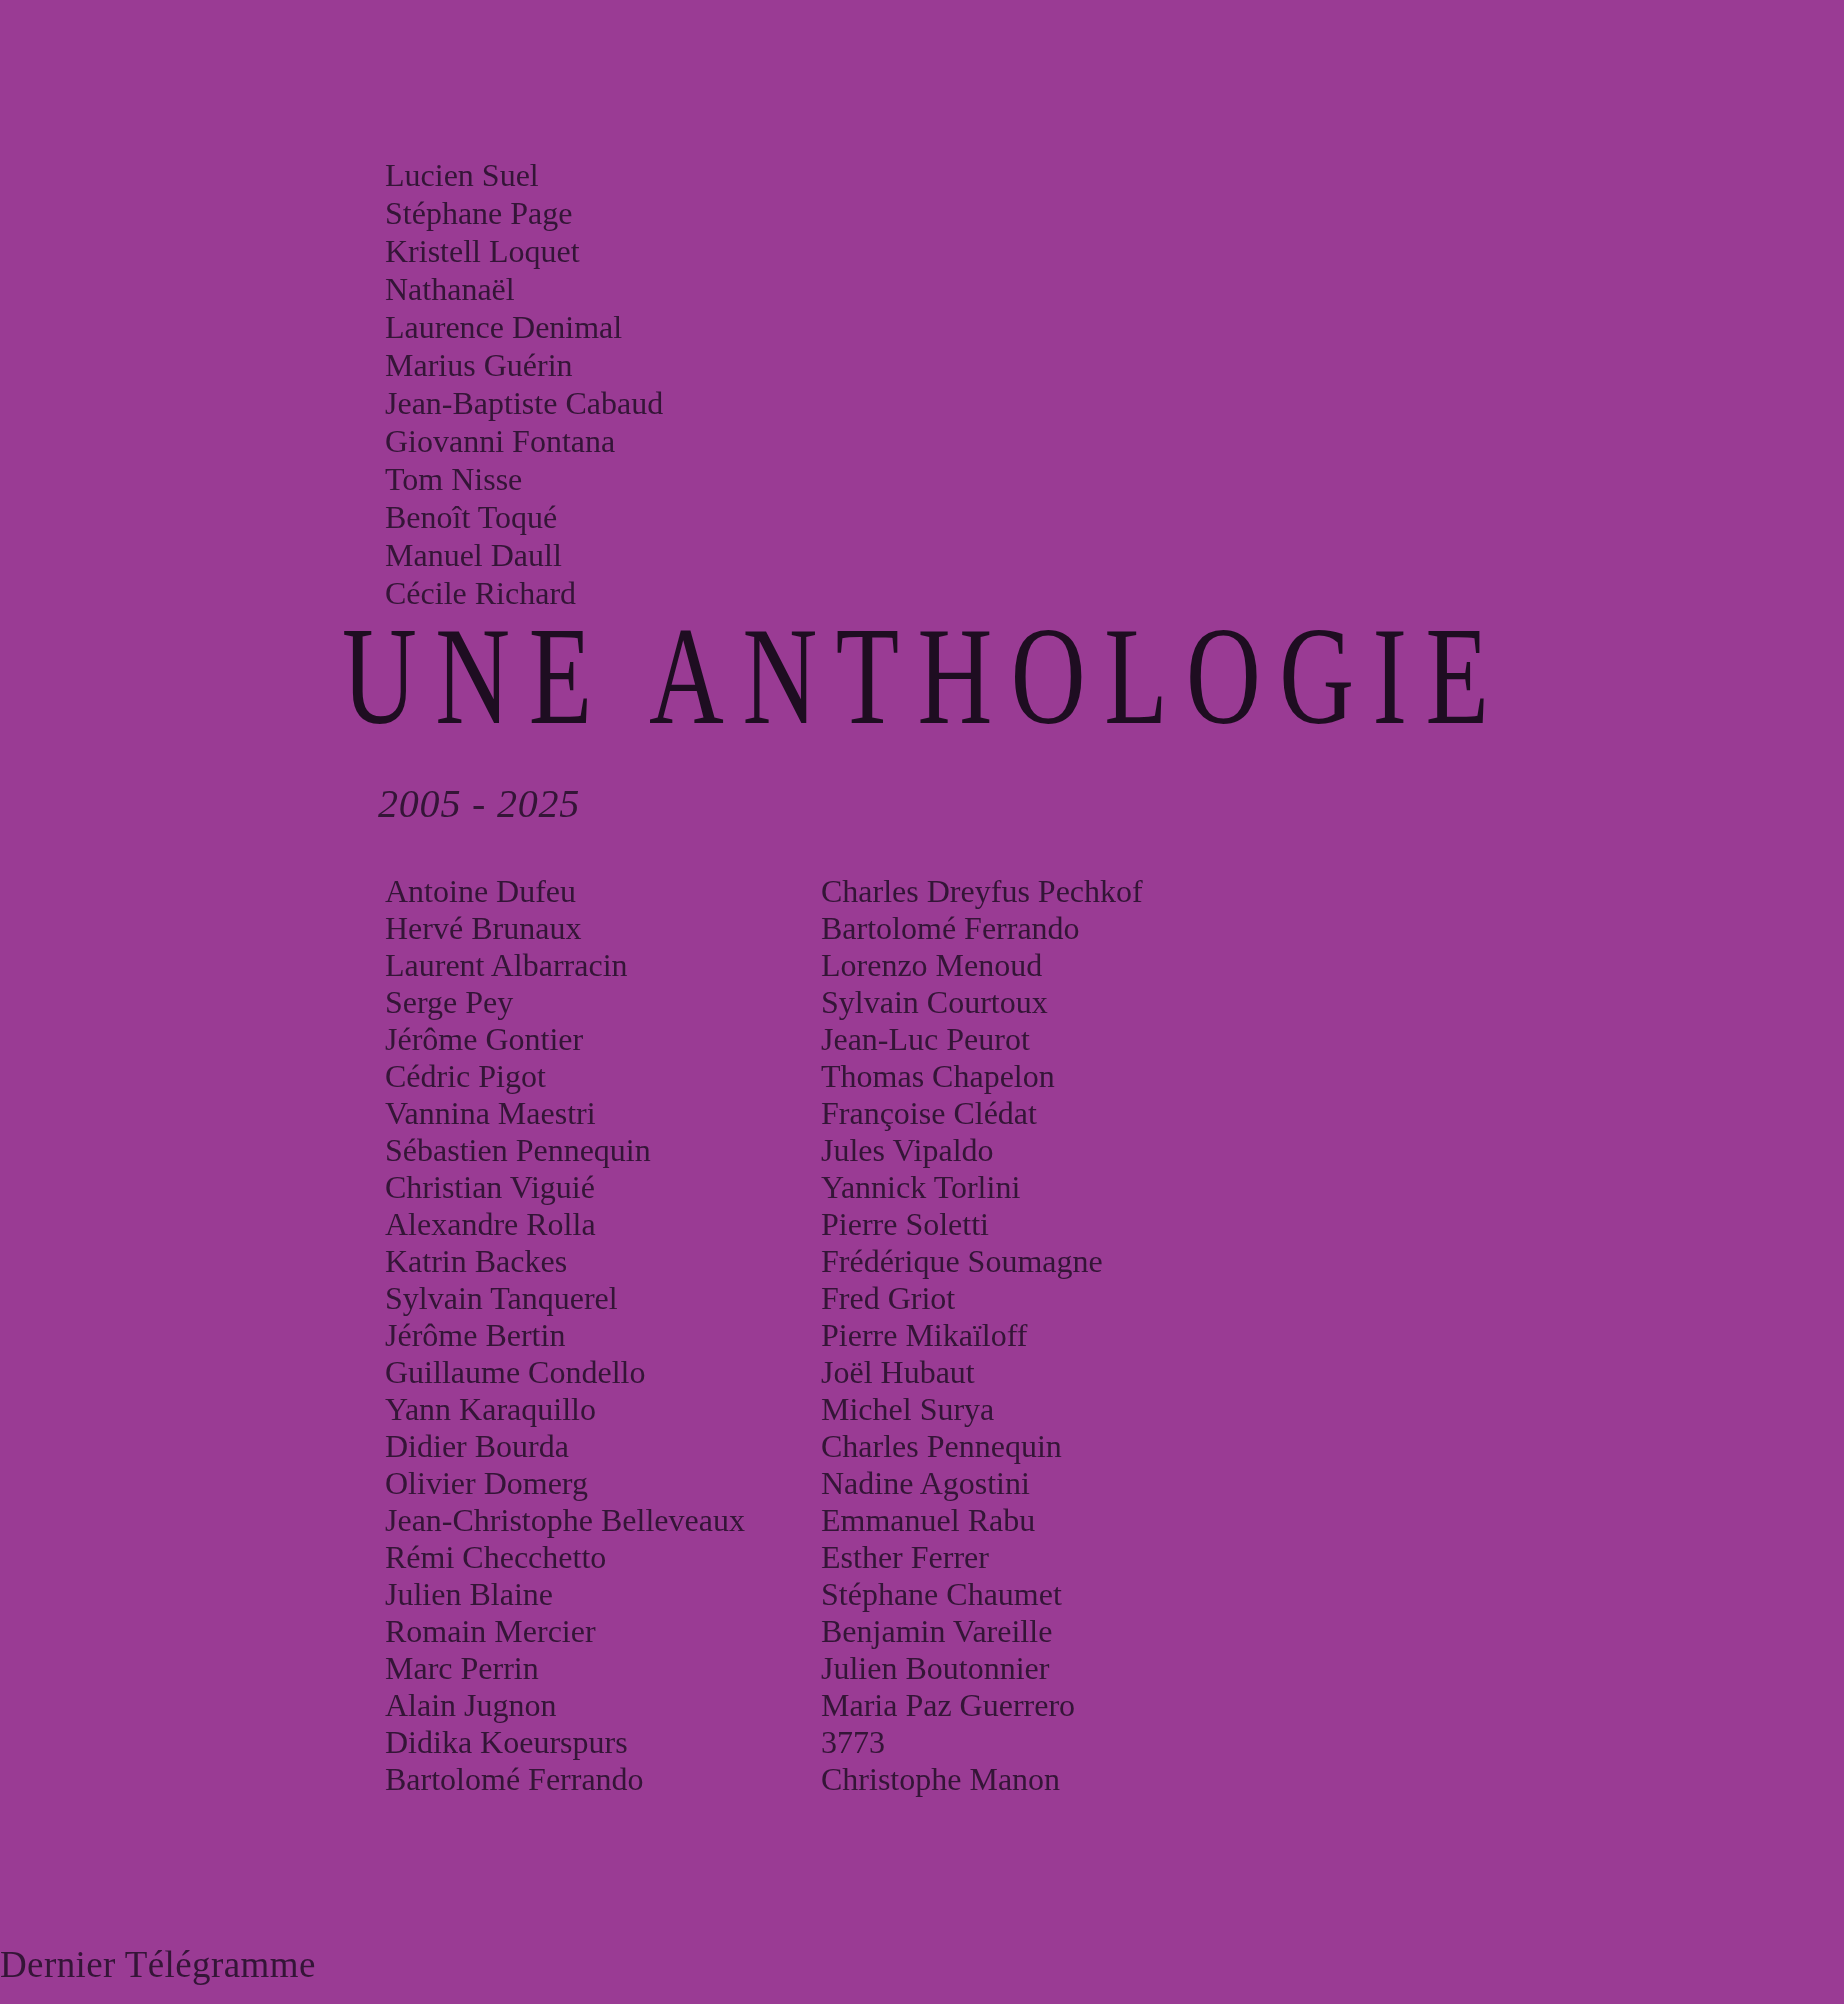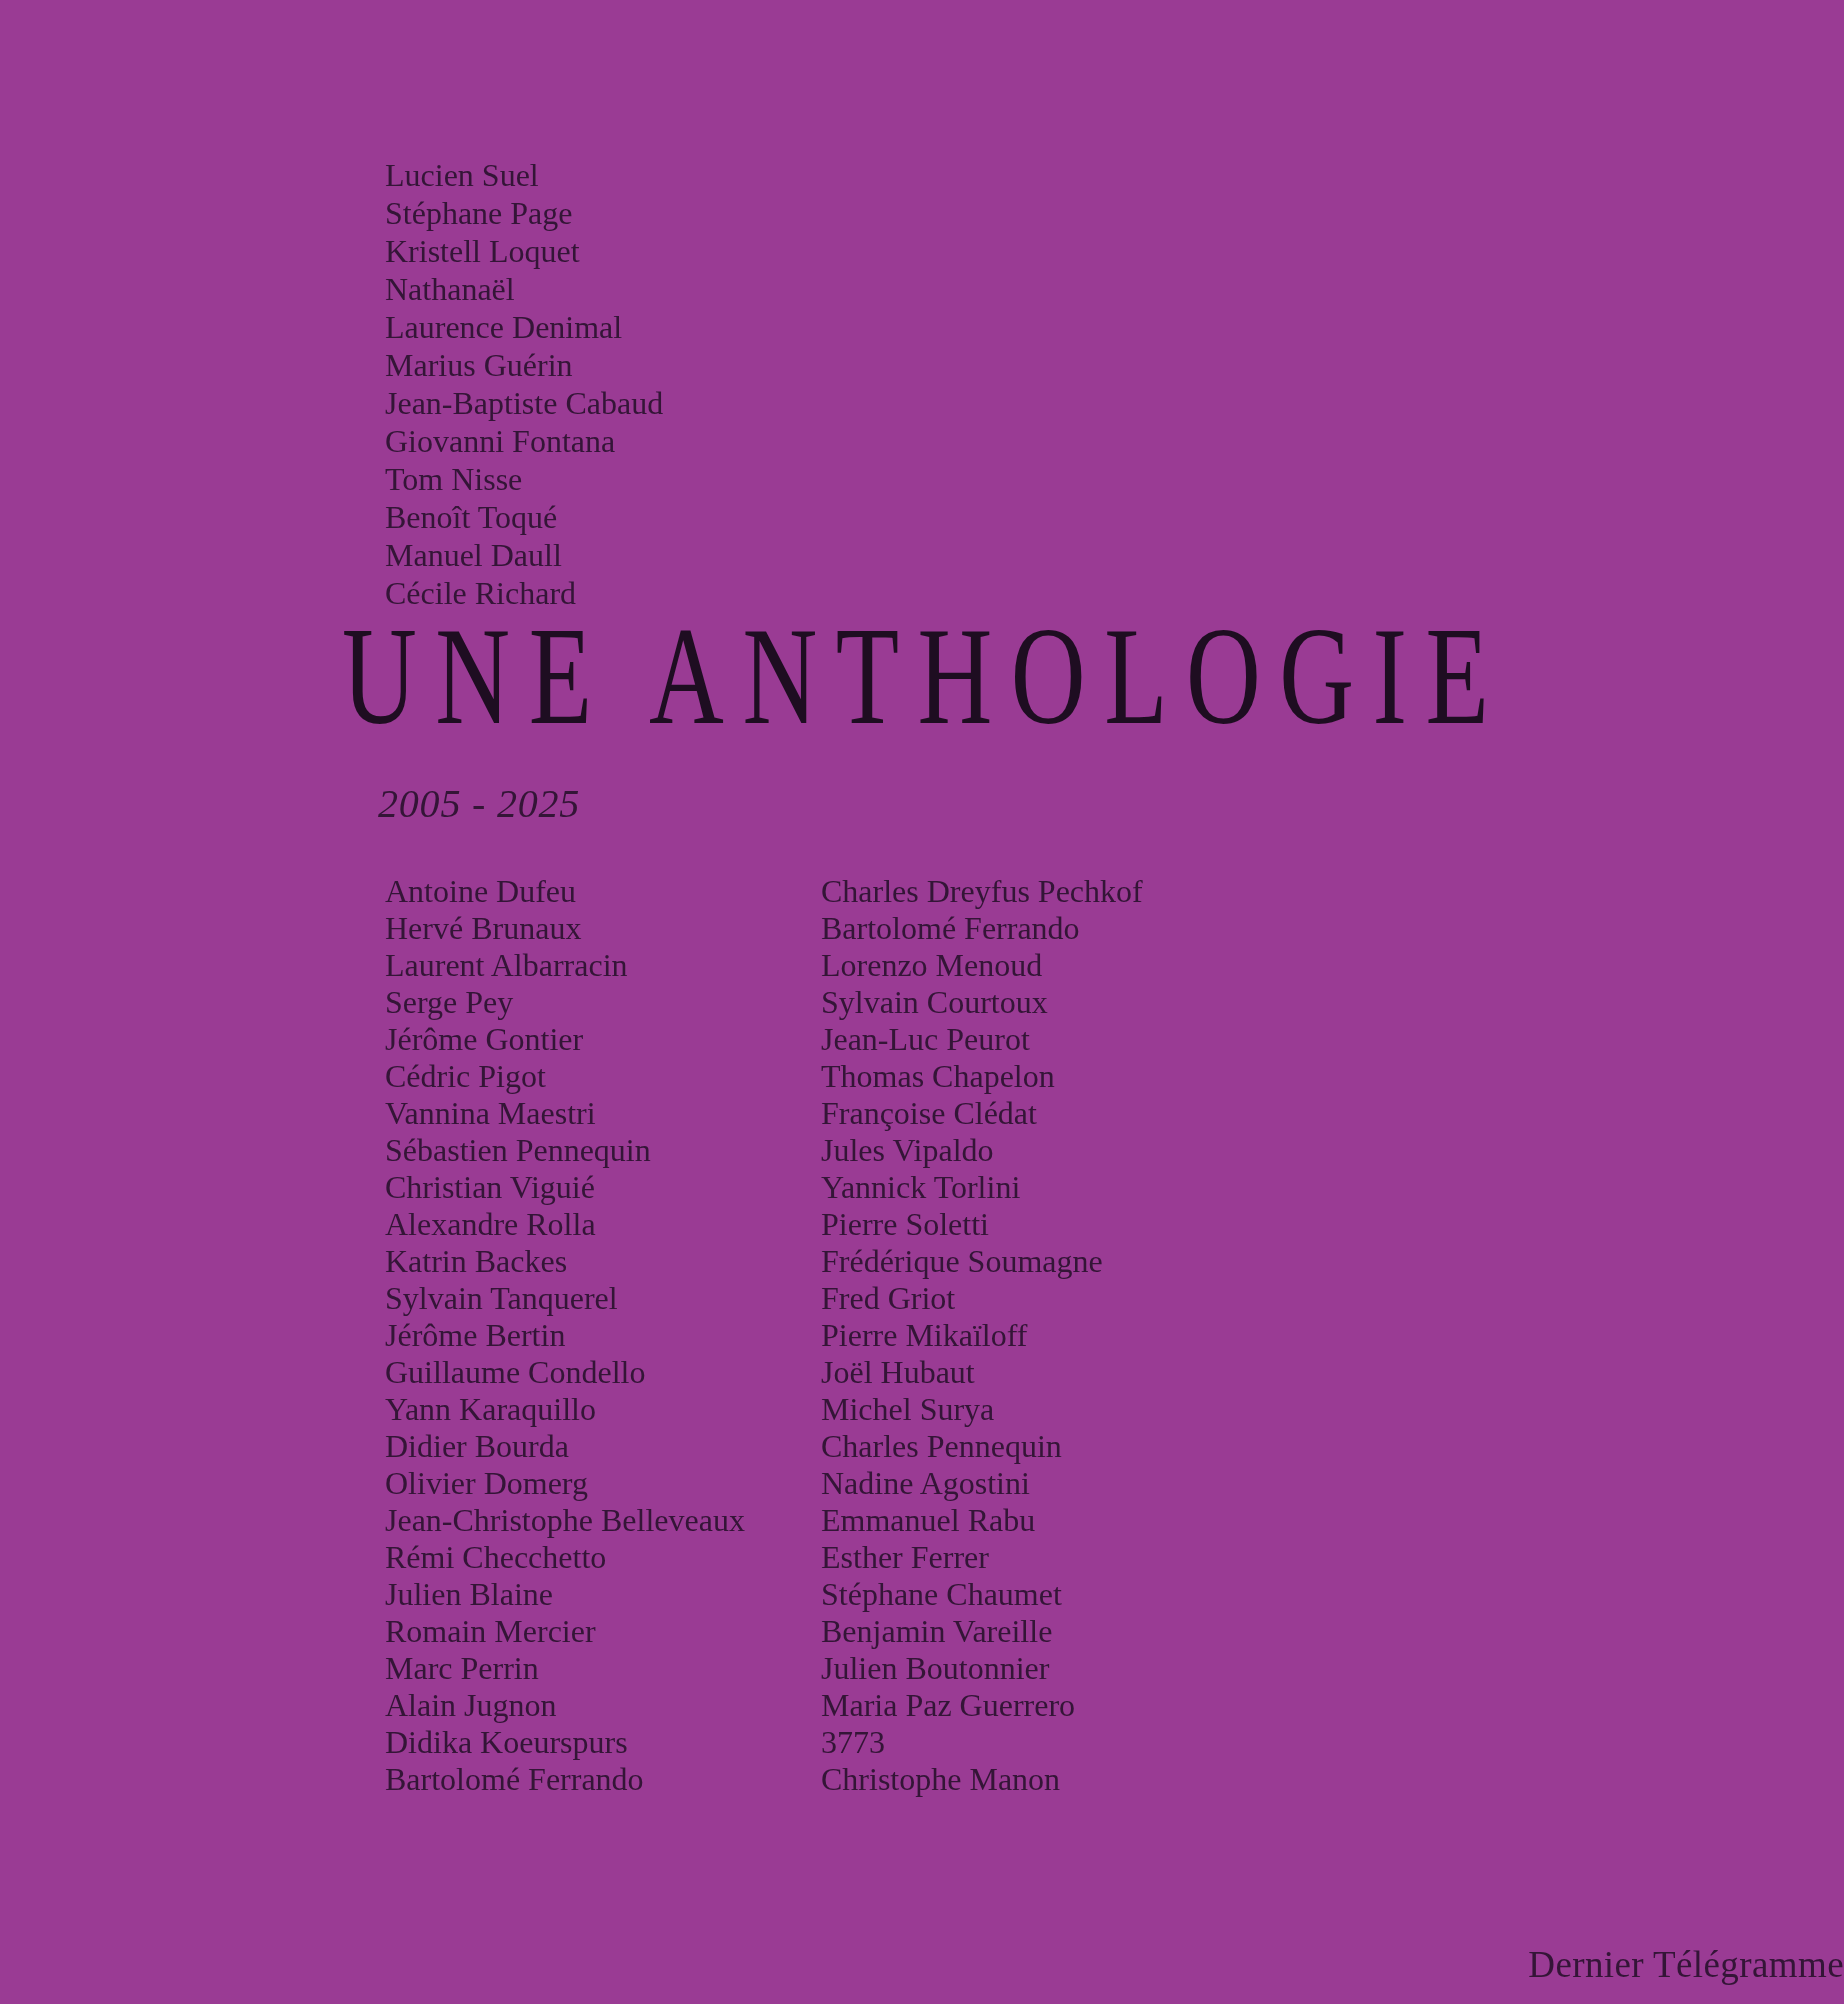--- a/index.html
+++ b/index.html
@@ -55,21 +55,21 @@
     white-space: nowrap;
     margin-top: 16px;
   }
   .col-left  { left: 385px; }
   .col-right { left: 821px; }
   .publisher {
     position: absolute;
     left: 0;
     right: 0;
     top: 1945px;
-    text-align: right;
+    text-align: left;
     font-size: 37px;
     line-height: 1.1;
     letter-spacing: 0.4px;
     white-space: nowrap;
   }
 </style>
 </head>
 <body>
 
 <div class="cover" style="--bg: #9a3b94; --fg: #341537; --title: #1e0d21;">

